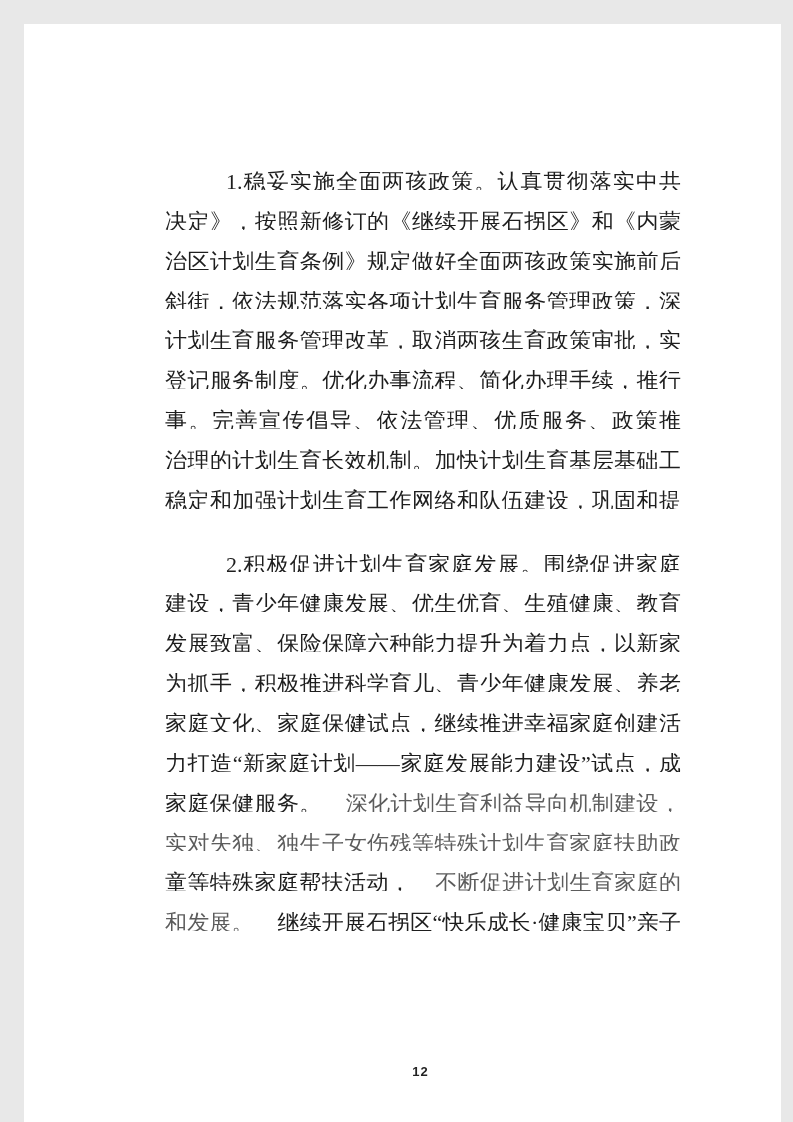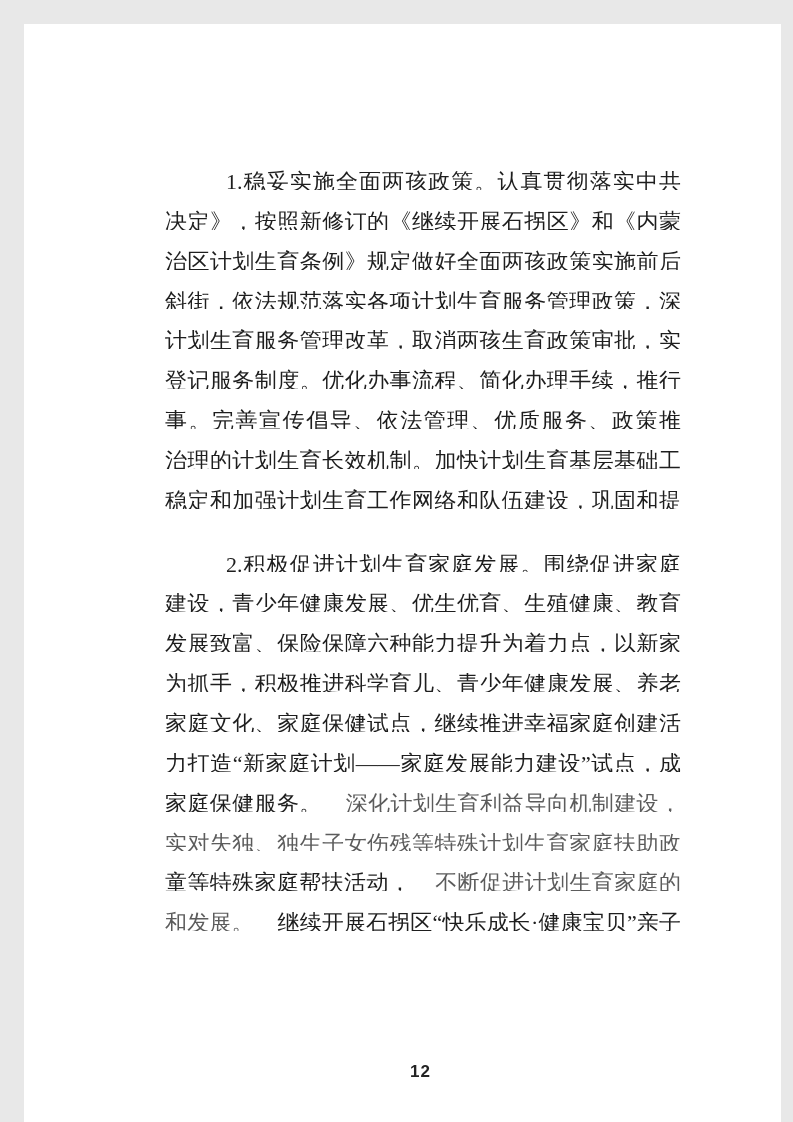--- a/index.html
+++ b/index.html
@@ -43,21 +43,21 @@
   .seg.light { color: var(--ink-light); }
   .page-footer {
     position: absolute;
     left: 0;
     top: 1026px;
     width: 100%;
     text-align: center;
   }
   .page-num {
     font-family: "Liberation Sans", "DejaVu Sans", sans-serif;
-    font-size: 17px;
+    font-size: 13px;
     font-weight: 600;
     letter-spacing: 1px;
     color: #232323;
   }
 </style>
 </head>
 <body>
 
 <div class="sheet">
   <main class="body-text" id="doc-body">

